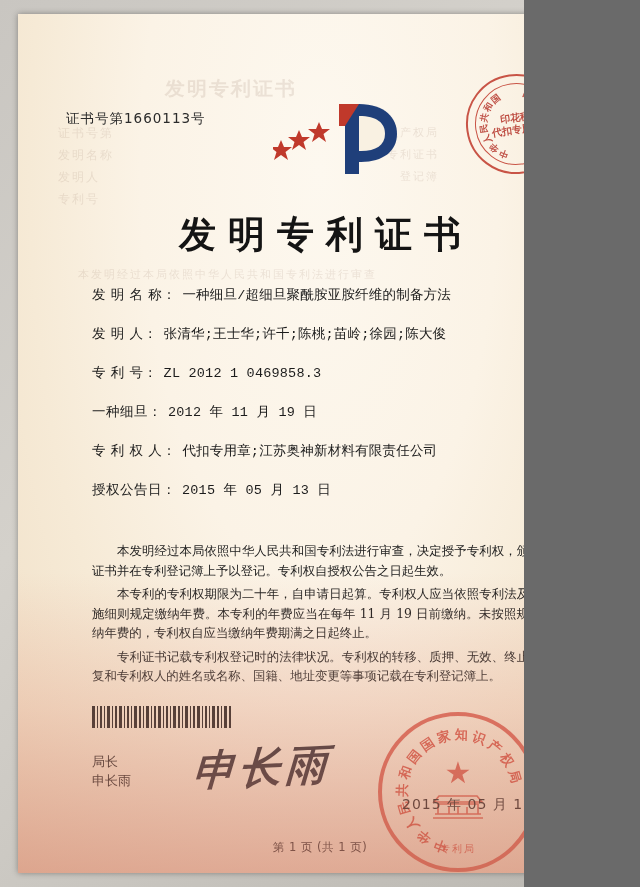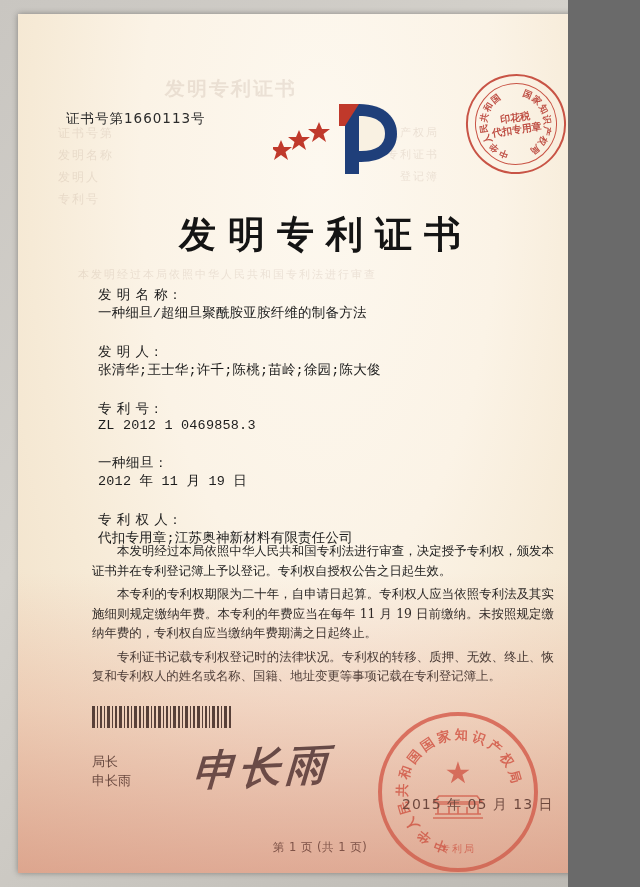--- a/index.html
+++ b/index.html
@@ -2,21 +2,21 @@
 <html><head>
 <meta charset="utf-8">
 <style>
   html, body {
     margin: 0;
     padding: 0;
     background: #6a6a6a;
   }
   #page {
     position: relative;
-    width: 568px;
+    width: 524px;
     height: 887px;
     overflow: hidden;
     font-family: "DejaVu Sans", sans-serif;
     background: #ec4899;
   }
   
   .scan-bg {
     position: absolute;
     inset: 0;
     background: linear-gradient(135deg, #c9c6c1 0%, #d4d1cb 40%, #bdbab4 100%);
@@ -150,21 +150,20 @@
     width: 470px;
   }
   .field-row {
     display: flex;
     align-items: baseline;
     margin-bottom: 21px;
     font-size: 13.5px;
     color: #1c1c1c;
     font-family: "DejaVu Sans", "Liberation Sans", sans-serif;
     white-space: nowrap;
-    flex-direction: column;
   }
   .field-label {
     flex: 0 0 auto;
     letter-spacing: 0.5px;
   }
   .field-value {
     flex: 1 1 auto;
     margin-left: 6px;
     letter-spacing: 0.2px;
     overflow: hidden;
@@ -371,20 +370,24 @@
         <span class="field-label">专 利 号：</span>
         <span class="field-value">ZL 2012 1 0469858.3</span>
       </div>
       <div class="field-row">
         <span class="field-label">一种细旦：</span>
         <span class="field-value">2012 年 11 月 19 日</span>
       </div>
       <div class="field-row">
         <span class="field-label">专 利 权 人：</span>
         <span class="field-value">代扣专用章;江苏奥神新材料有限责任公司</span>
+      </div>
+      <div class="field-row">
+        <span class="field-label">授权公告日：</span>
+        <span class="field-value">2015 年 05 月 13 日</span>
       </div>
     </div>
 
     <div class="body-text">
       <p>本发明经过本局依照中华人民共和国专利法进行审查，决定授予专利权，颁发本证书并在专利登记簿上予以登记。专利权自授权公告之日起生效。</p>
       <p>本专利的专利权期限为二十年，自申请日起算。专利权人应当依照专利法及其实施细则规定缴纳年费。本专利的年费应当在每年 11 月 19 日前缴纳。未按照规定缴纳年费的，专利权自应当缴纳年费期满之日起终止。</p>
       <p>专利证书记载专利权登记时的法律状况。专利权的转移、质押、无效、终止、恢复和专利权人的姓名或名称、国籍、地址变更等事项记载在专利登记簿上。</p>
     </div>
 
     <div class="barcode">

